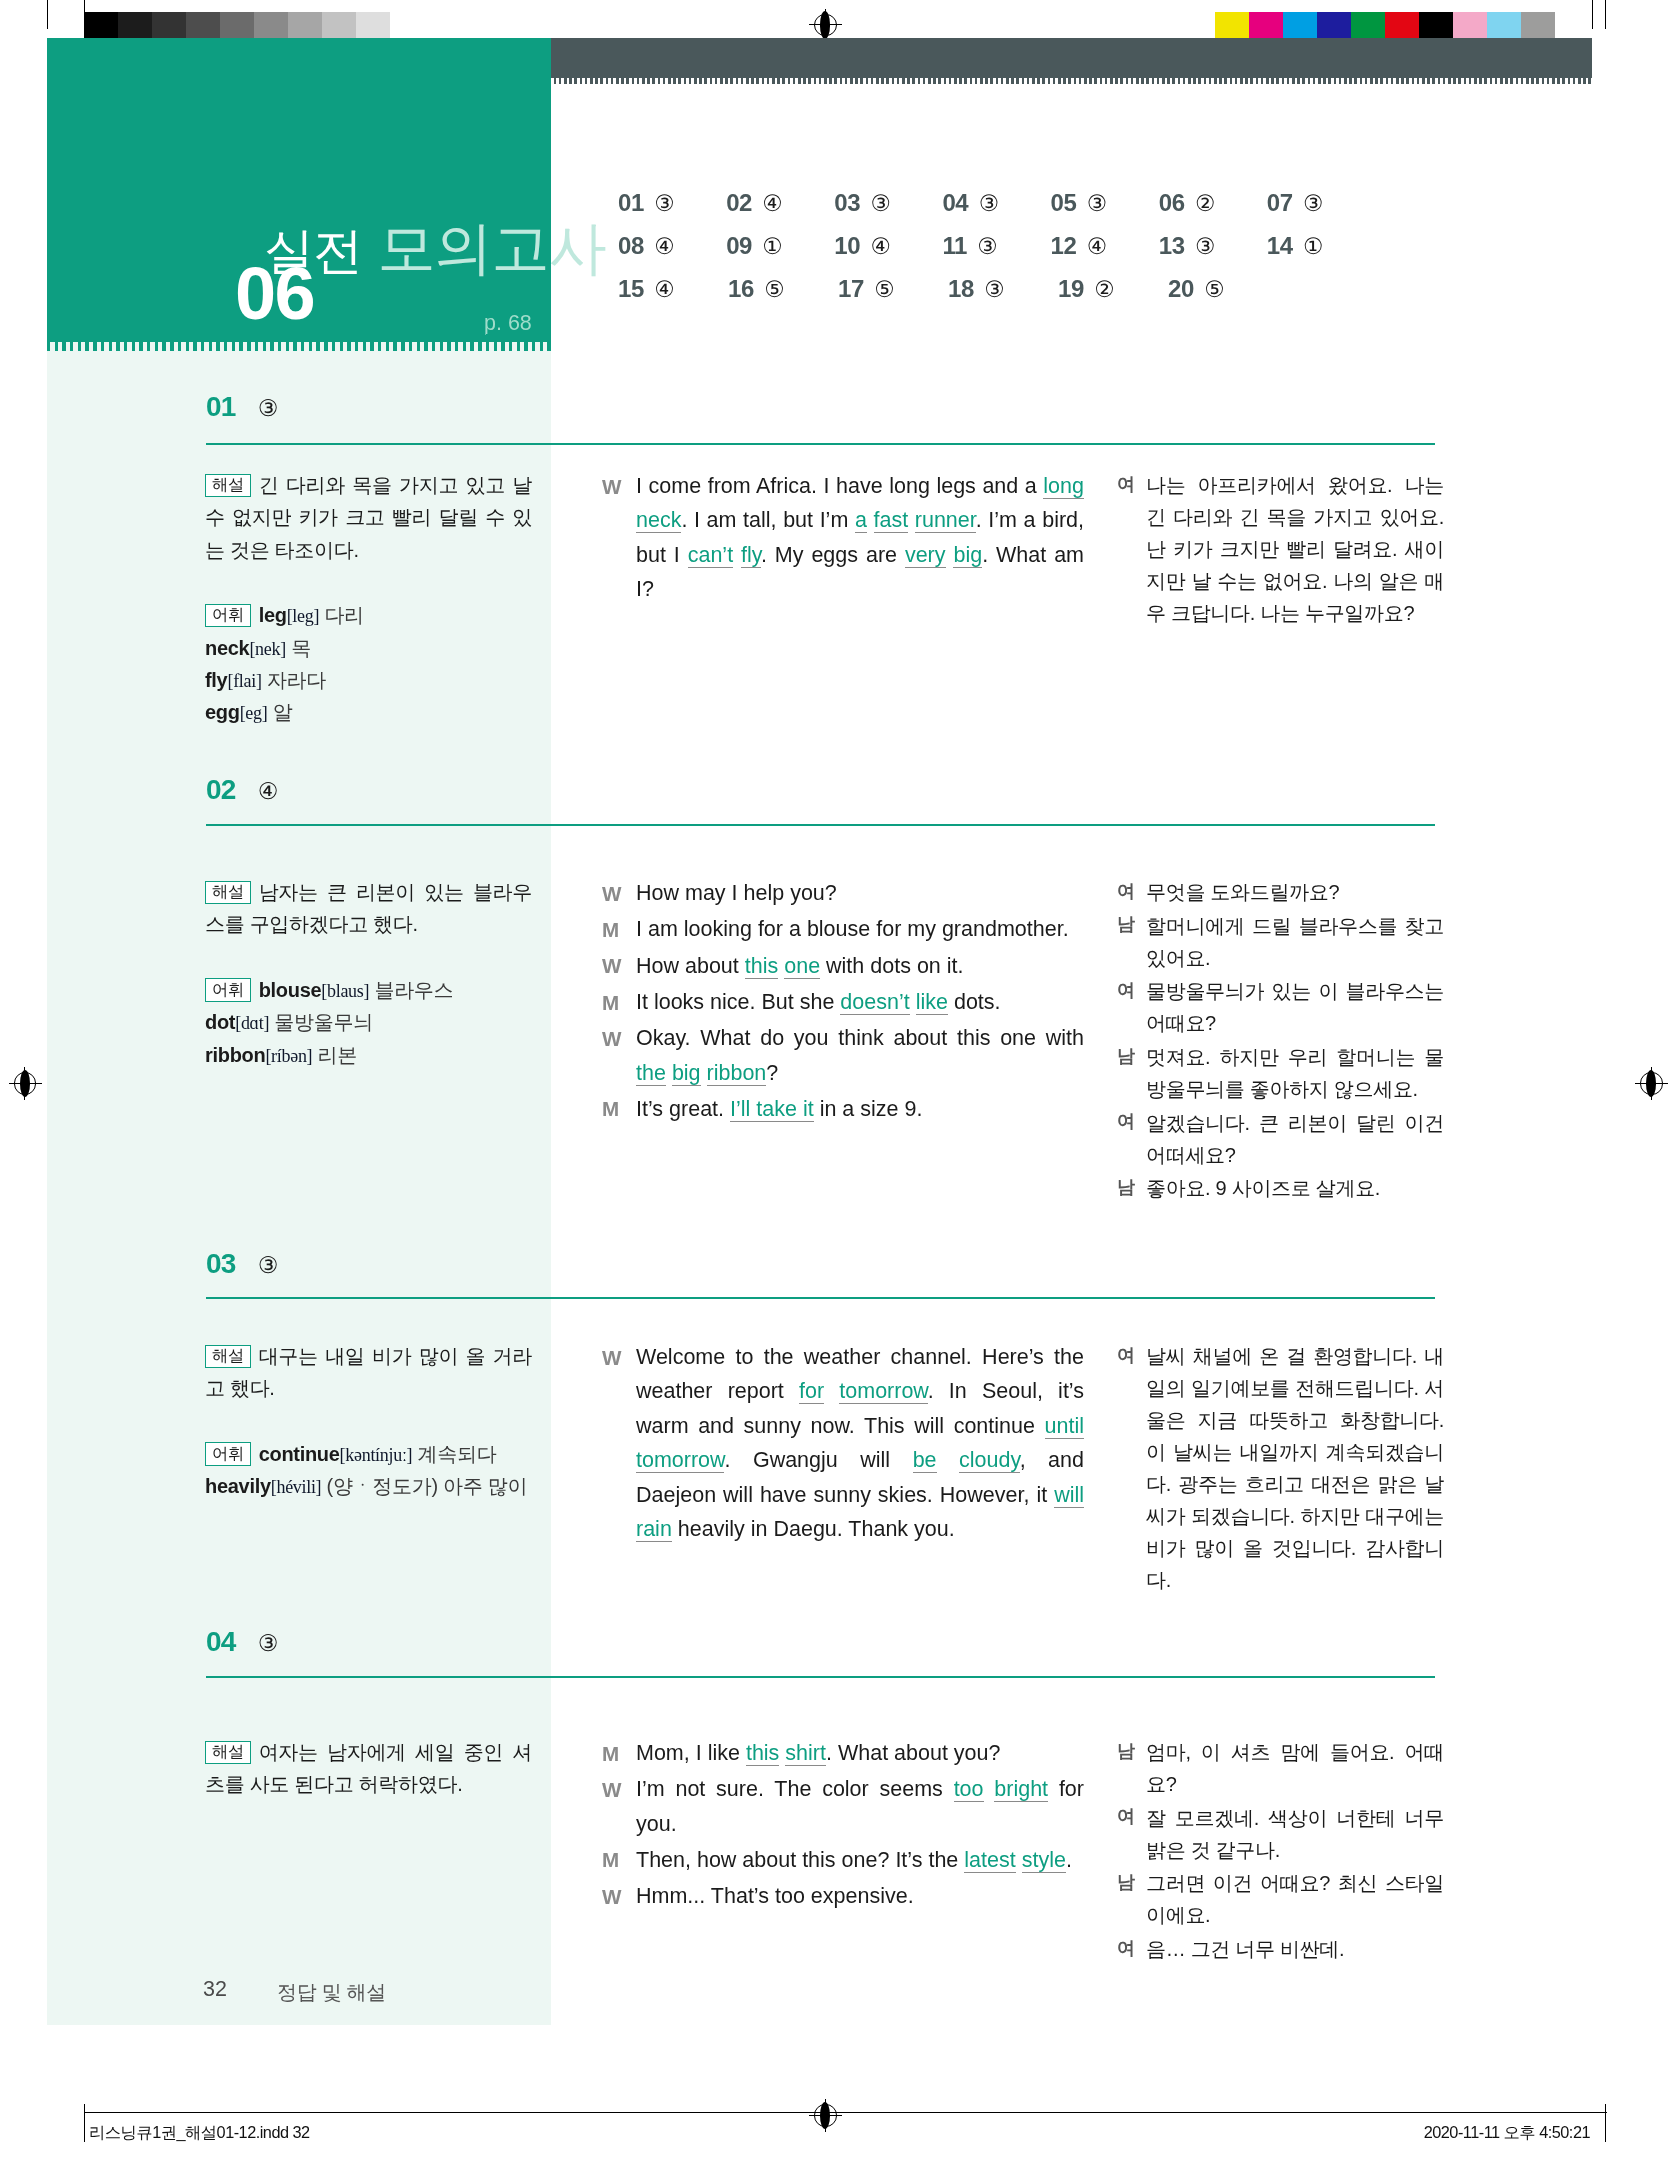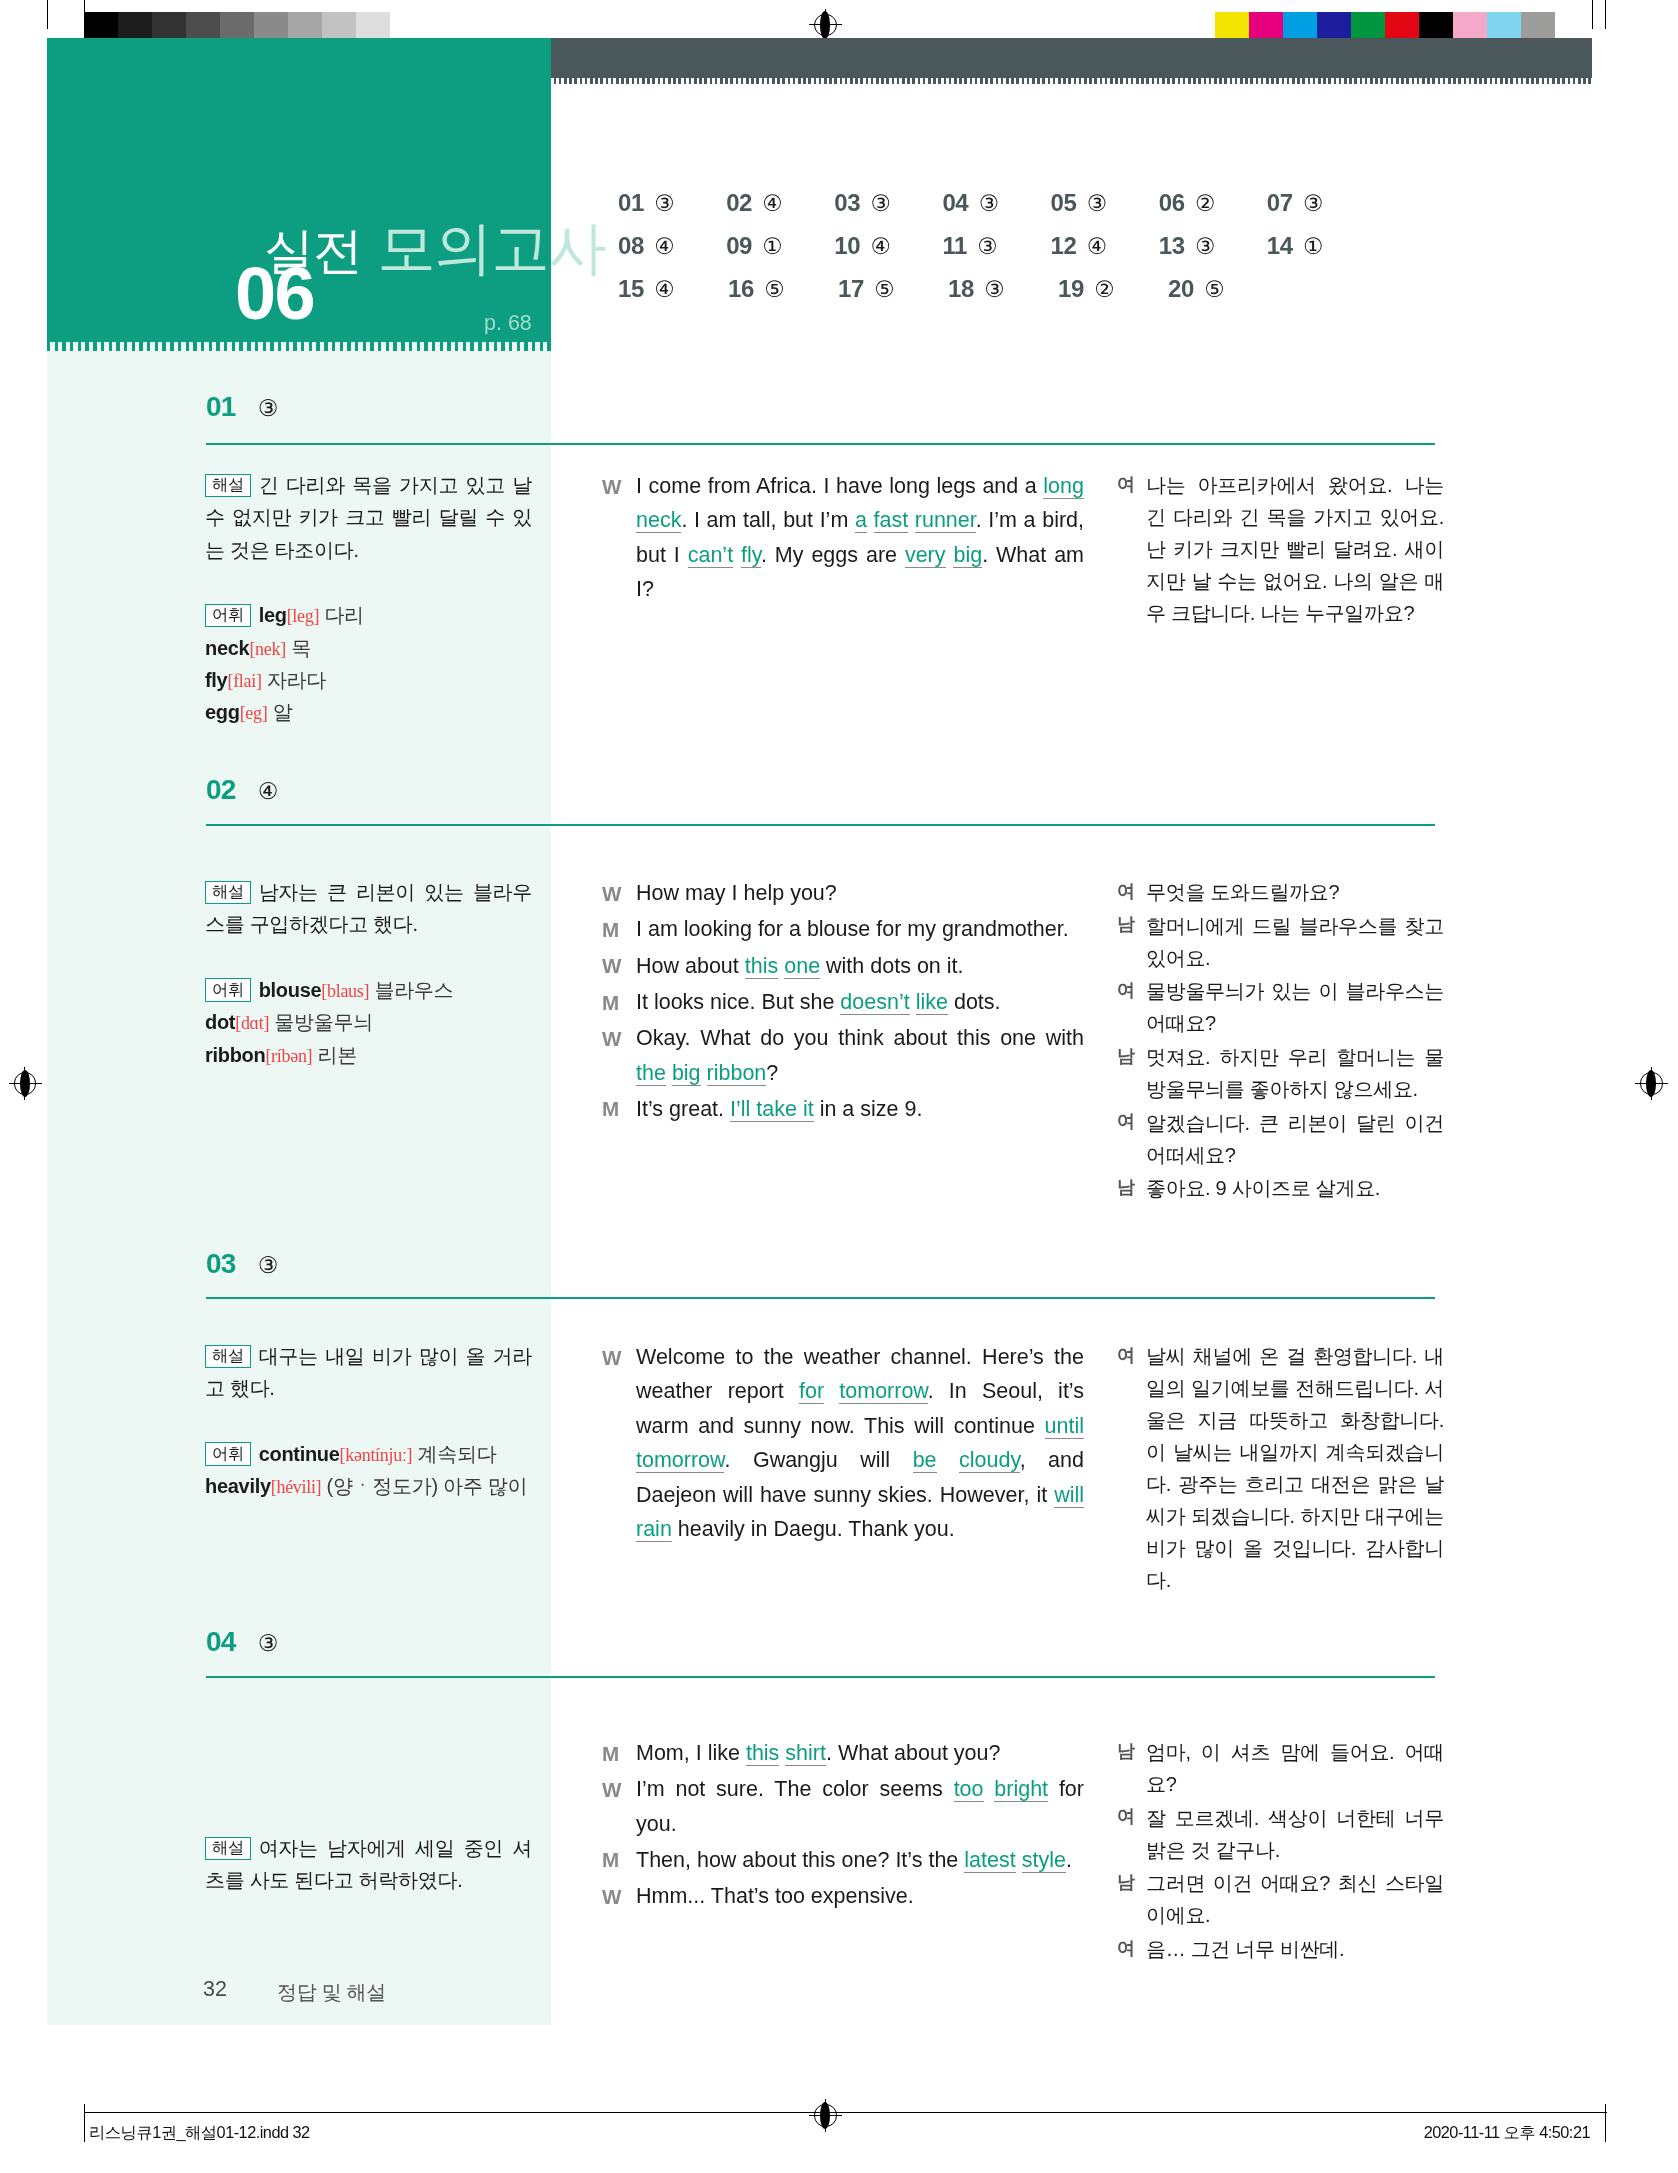--- a/index.html
+++ b/index.html
@@ -80,21 +80,21 @@
 
   .tag {
     display:inline-block; border:1.4px solid #0d9e81; background:#ffffff;
     color:#1b1b1b; font-size:16.3px; padding:1.7px 6px 2.6px; line-height:1.05;
     vertical-align:1.7px; margin-right:7.7px;
   }
   .ko { font-size:20px; line-height:1.62; color:#1b1b1b; letter-spacing:-0.3px; }
   .ko.just { text-align:justify; }
   .vocab { font-size:20px; line-height:1.62; color:#1b1b1b; letter-spacing:-0.3px; margin-top:33px; }
   .vocab .w { font-weight:bold;margin-top:8px; }
-  .vocab .ipa { font-family:"Liberation Serif","DejaVu Serif",serif; color:#ef4444; font-size:18px; }
+  .vocab .ipa { font-family:"Liberation Serif","DejaVu Serif",serif; color:#0f172a; font-size:18px; }
   .vocab .mean { color:#3a3a3a; }
 
   
   .dlg { font-size:21.5px; line-height:1.60; color:#1b1b1b; }
   .line { display:flex; margin-bottom:1.7px; }
   .spk { width:34px; flex:none; font-weight:bold; color:#8a8a8a; font-size:20.6px; padding-top:1.7px; }
   .utt { flex:1; text-align:justify; }
   .hl { color:#0d9e81; border-bottom:1.2px solid #8a8a8a; }
 
   
@@ -376,21 +376,21 @@
         <div class="col-right" style="top: 1340px;">
           <div class="kline">
             <div class="kspk">여</div>
             <div class="kutt">날씨 채널에 온 걸 환영합니다. 내일의 일기예보를 전해드립니다. 서울은 지금 따뜻하고 화창합니다. 이 날씨는 내일까지 계속되겠습니다. 광주는 흐리고 대전은 맑은 날씨가 되겠습니다. 하지만 대구에는 비가 많이 올 것입니다. 감사합니다.</div>
           </div>
         </div>
       </div>
       <div class="prob">
         <div class="prob-head" style="top: 1626px;"><span class="prob-num">04</span><span class="prob-ans">③</span></div>
         <div class="rule" style="top: 1676px;"></div>
-        <div class="col-left" style="top: 1832px;">
+        <div class="col-left" style="top: 1736px;">
           <div class="ko just"><span class="tag">해설</span>여자는 남자에게 세일 중인 셔츠를 사도 된다고 허락하였다.</div>
         </div>
         <div class="col-mid dlg" style="top: 1736px;">
           <div class="line">
             <div class="spk">M</div>
             <div class="utt">Mom, I like <span class="hl">this</span> <span class="hl">shirt</span>. What about you?</div>
           </div>
           <div class="line">
             <div class="spk">W</div>
             <div class="utt">I’m not sure. The color seems <span class="hl">too</span> <span class="hl">bright</span> for you.</div>

